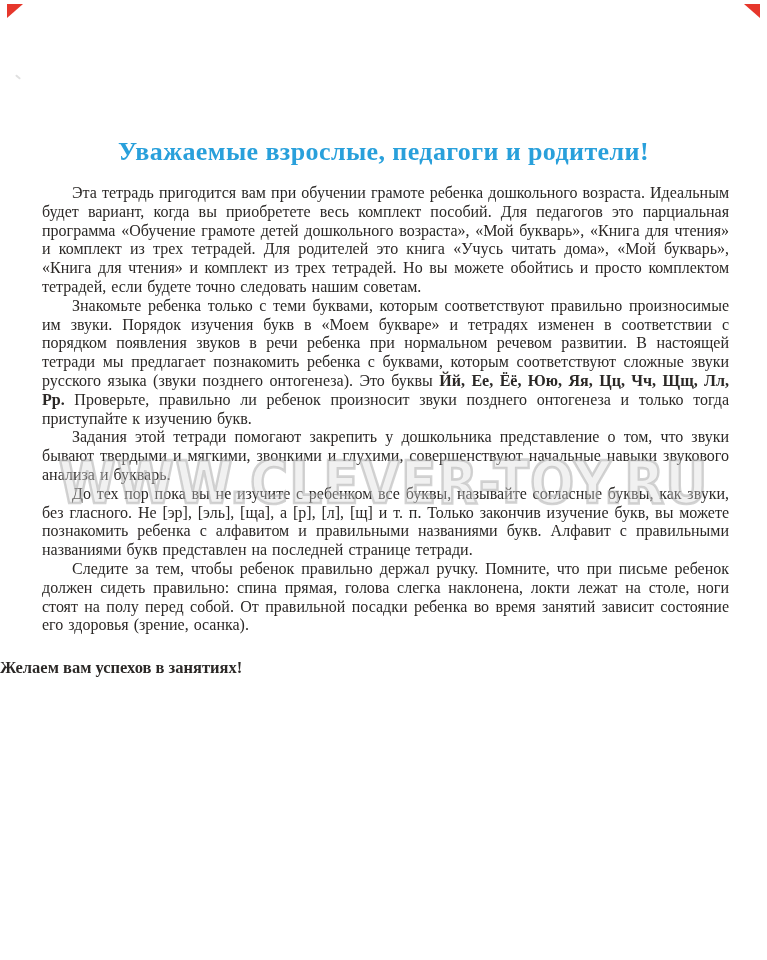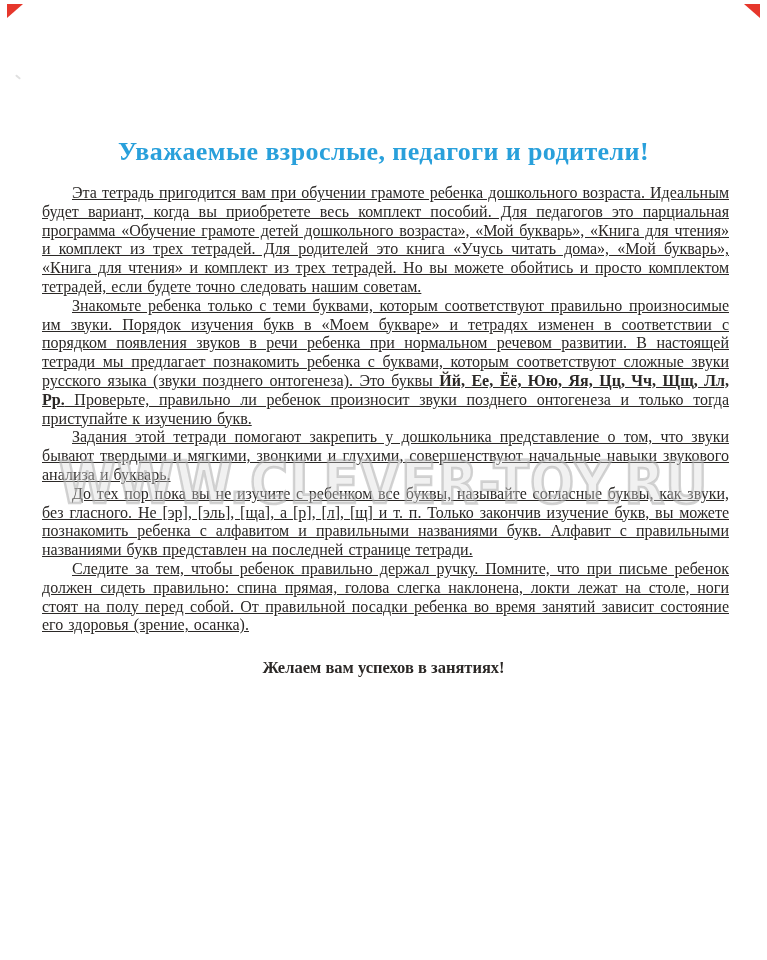--- a/index.html
+++ b/index.html
@@ -36,31 +36,29 @@
     letter-spacing: 0.4px;
     color: var(--heading-color, #29a0db);
   }
   .body-text {
     margin: 17px 38px 0 42px;
     font-size: 16px;
     line-height: 18.8px;
     text-align: justify;
     color: var(--text-color, #2b2826);
     word-spacing: 1px;
-    text-decoration: underline;
   }
   .body-text p {
     margin: 0;
     text-indent: 30px;
   }
   .body-text .bold { font-weight: bold; }
 
   .closing {
     margin-top: 23px;
-    text-align: center;
     font-weight: bold;
     font-size: 16.5px;
     color: var(--text-color, #2b2826);
   }
 
   
   .watermark {
     position: absolute;
     top: 449px;
     left: 0;

